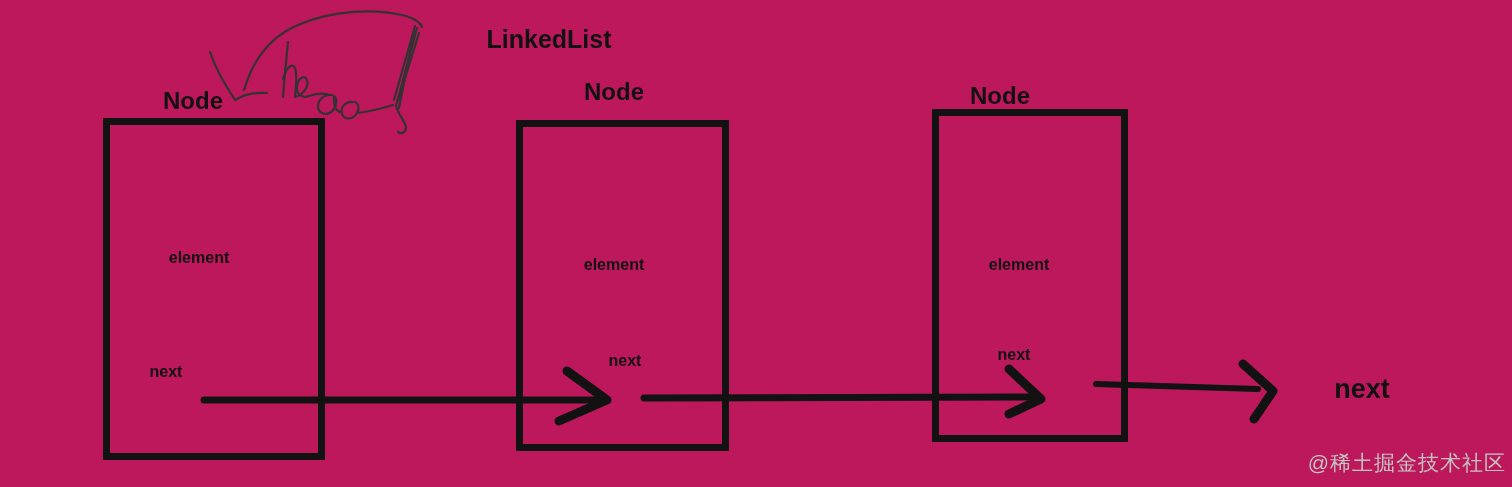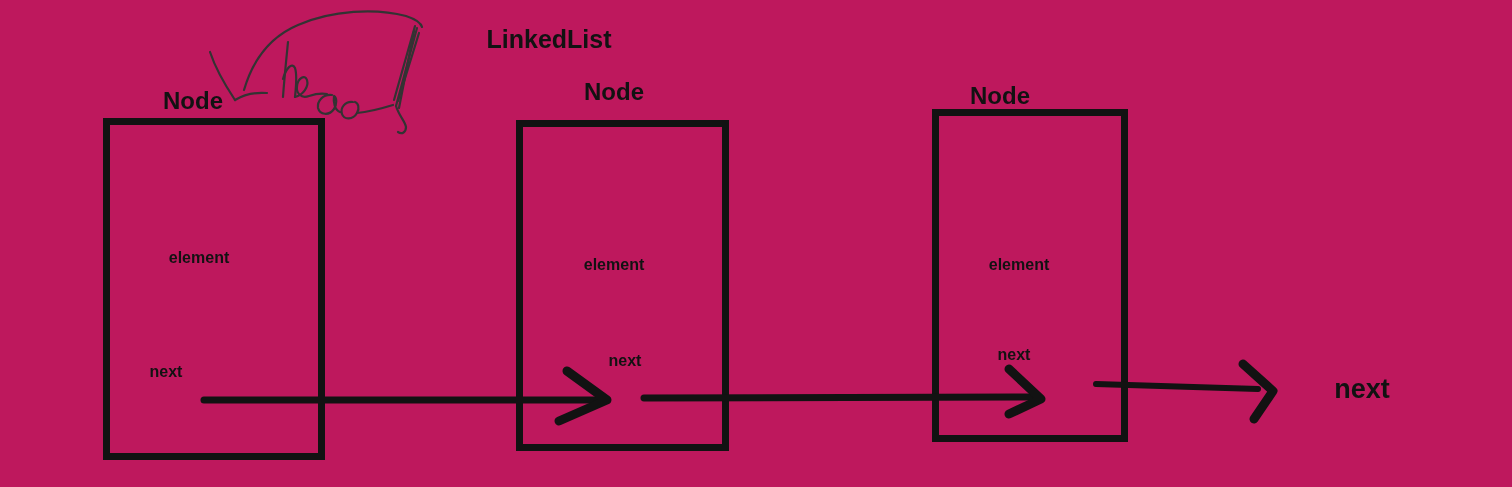--- a/index.html
+++ b/index.html
@@ -109,14 +109,15 @@
 
       <path d="M417 28 L396 106"></path>
       <path d="M414 31 L399 108"></path>
       <path d="M419 33 L398 101"></path>
       <path d="M415 26 L394 100"></path>
 
       <path d="M396 106 C399 116 405 121 406 127 C406 132 402 135 398 132"></path>
     </g>
   </svg>
 
+  <div class="watermark">@稀土掘金技术社区</div>
 
 </div>
 
 </body></html>

